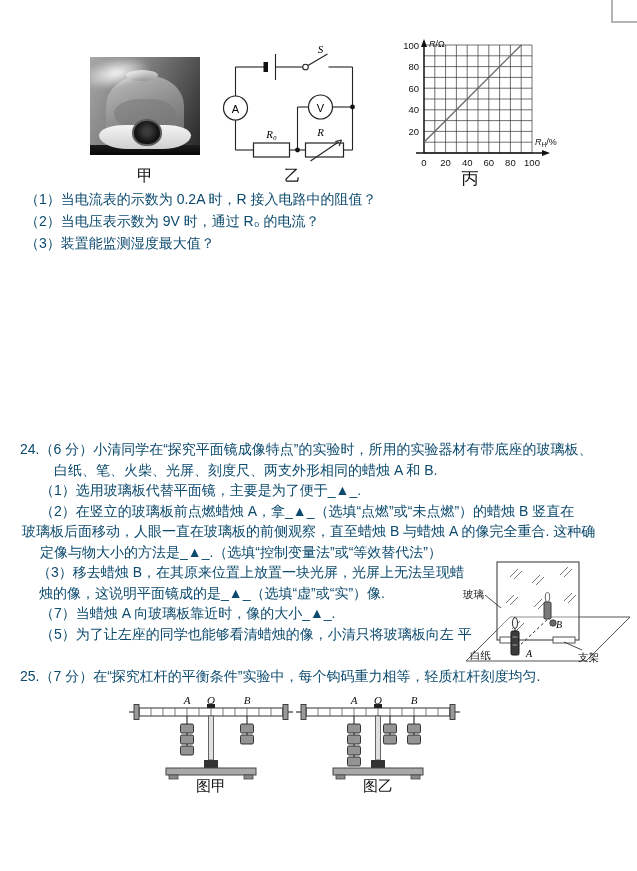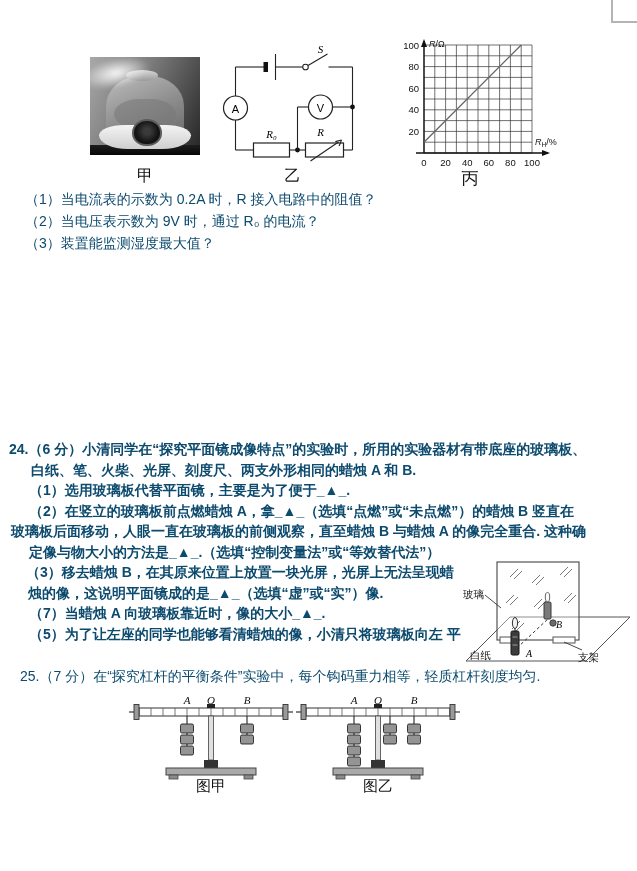--- a/index.html
+++ b/index.html
@@ -145,23 +145,23 @@
       <text class="al" x="145" y="108"><tspan font-style="italic">R</tspan><tspan font-size="6.5" dy="2">H</tspan><tspan dy="-2">/%</tspan></text>
     </svg>
   <div class="abs caption" style="left:390px;top:167px;width:160px;font-size:17px;">丙</div>
 
   <div class="abs q23" style="left:25px;top:188px;">
     <div class="t">（1）当电流表的示数为 0.2A 时，R 接入电路中的阻值？</div>
     <div class="t">（2）当电压表示数为 9V 时，通过 R₀ 的电流？</div>
     <div class="t">（3）装置能监测湿度最大值？</div>
   </div>
 
-  <div class="abs" style="left:9px;top:439px;font-weight:bold;">
+  <div class="abs" style="left:20px;top:439px;">
     <div class="t" style="margin-left:0">24.（6 分）小清同学在“探究平面镜成像特点”的实验时，所用的实验器材有带底座的玻璃板、</div>
-    <div class="t" style="margin-left:22px">白纸、笔、火柴、光屏、刻度尺、两支外形相同的蜡烛 A 和 B.</div>
+    <div class="t" style="margin-left:34px">白纸、笔、火柴、光屏、刻度尺、两支外形相同的蜡烛 A 和 B.</div>
     <div class="t" style="margin-left:20px">（1）选用玻璃板代替平面镜，主要是为了便于_▲_.</div>
     <div class="t" style="margin-left:20px">（2）在竖立的玻璃板前点燃蜡烛 A，拿_▲_（选填“点燃”或“未点燃”）的蜡烛 B 竖直在</div>
     <div class="t" style="margin-left:2px">玻璃板后面移动，人眼一直在玻璃板的前侧观察，直至蜡烛 B 与蜡烛 A 的像完全重合. 这种确</div>
     <div class="t" style="margin-left:20px">定像与物大小的方法是_▲_.（选填“控制变量法”或“等效替代法”）</div>
     <div class="t" style="margin-left:17px">（3）移去蜡烛 B，在其原来位置上放置一块光屏，光屏上无法呈现蜡</div>
     <div class="t" style="margin-left:19px">烛的像，这说明平面镜成的是_▲_（选填“虚”或“实”）像.</div>
     <div class="t" style="margin-left:20px">（7）当蜡烛 A 向玻璃板靠近时，像的大小_▲_.</div>
     <div class="t" style="margin-left:20px">（5）为了让左座的同学也能够看清蜡烛的像，小清只将玻璃板向左 平</div>
   </div>
 

